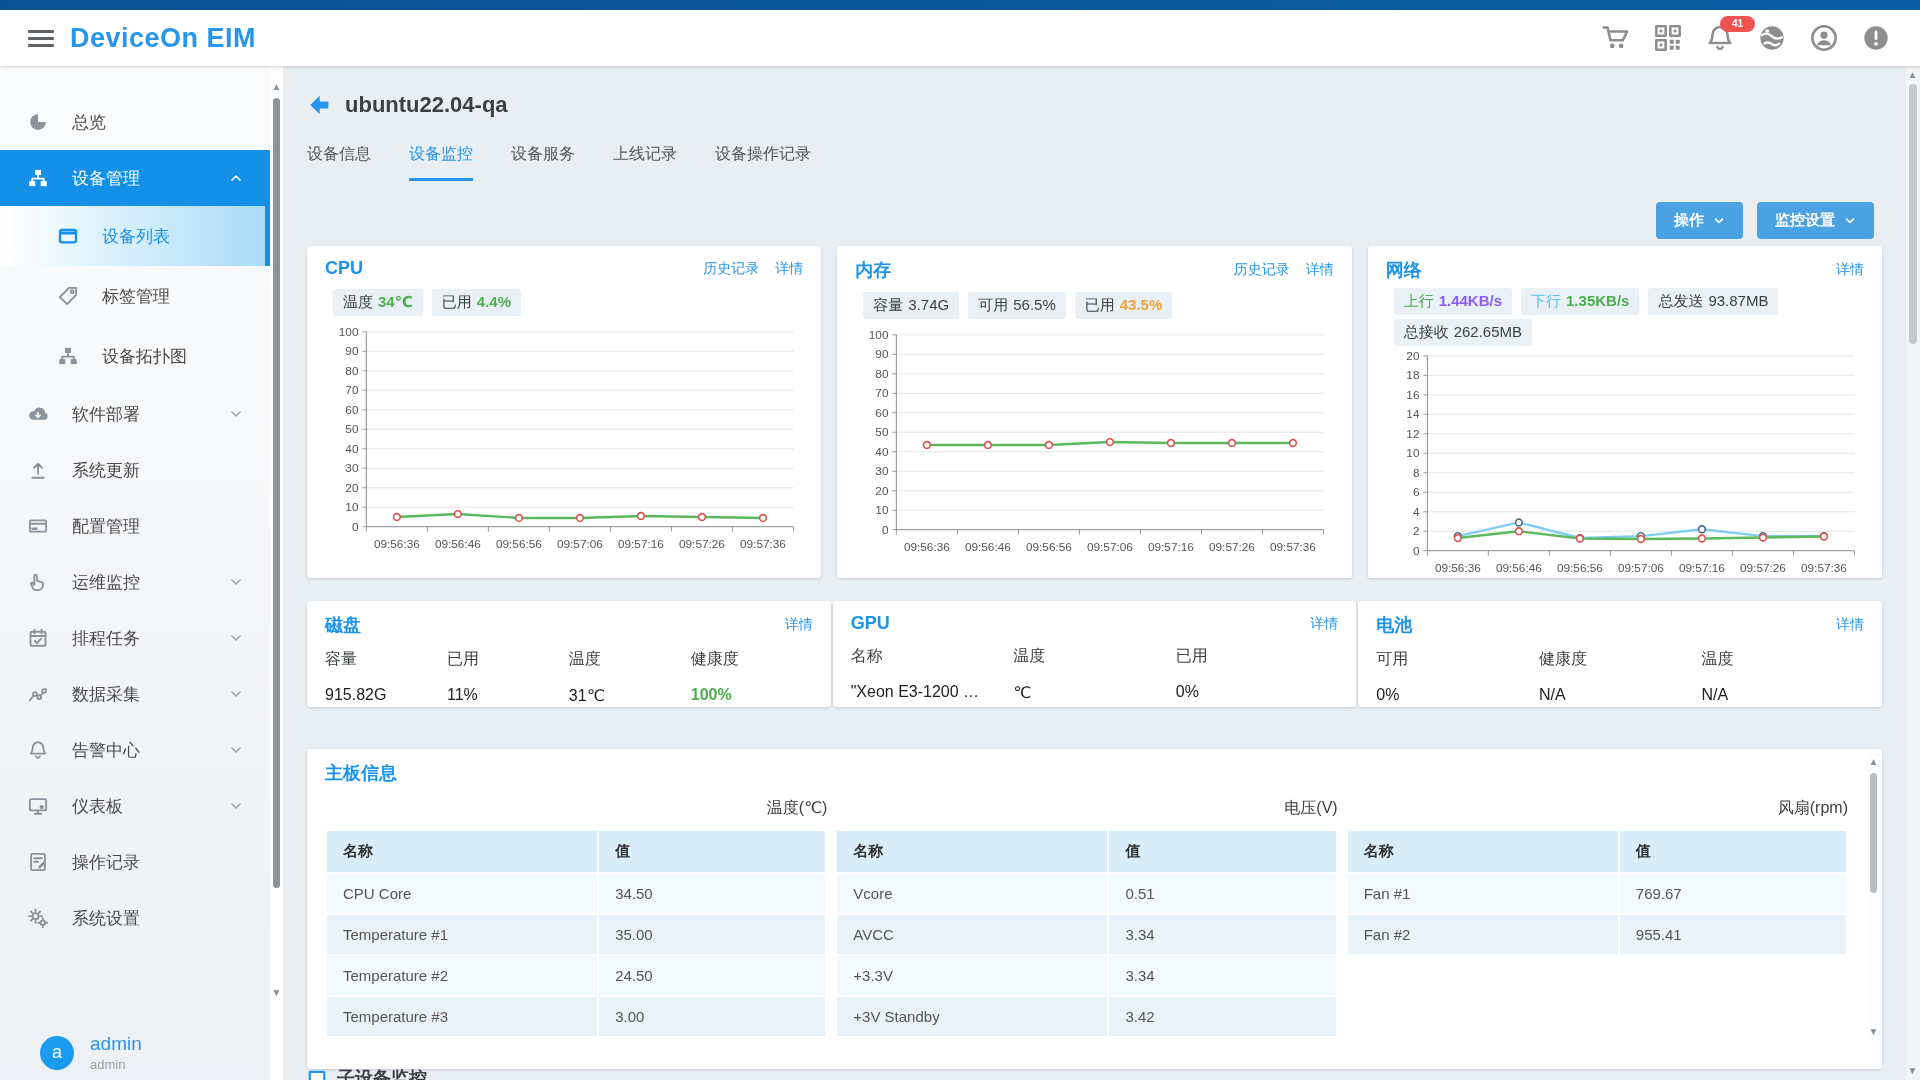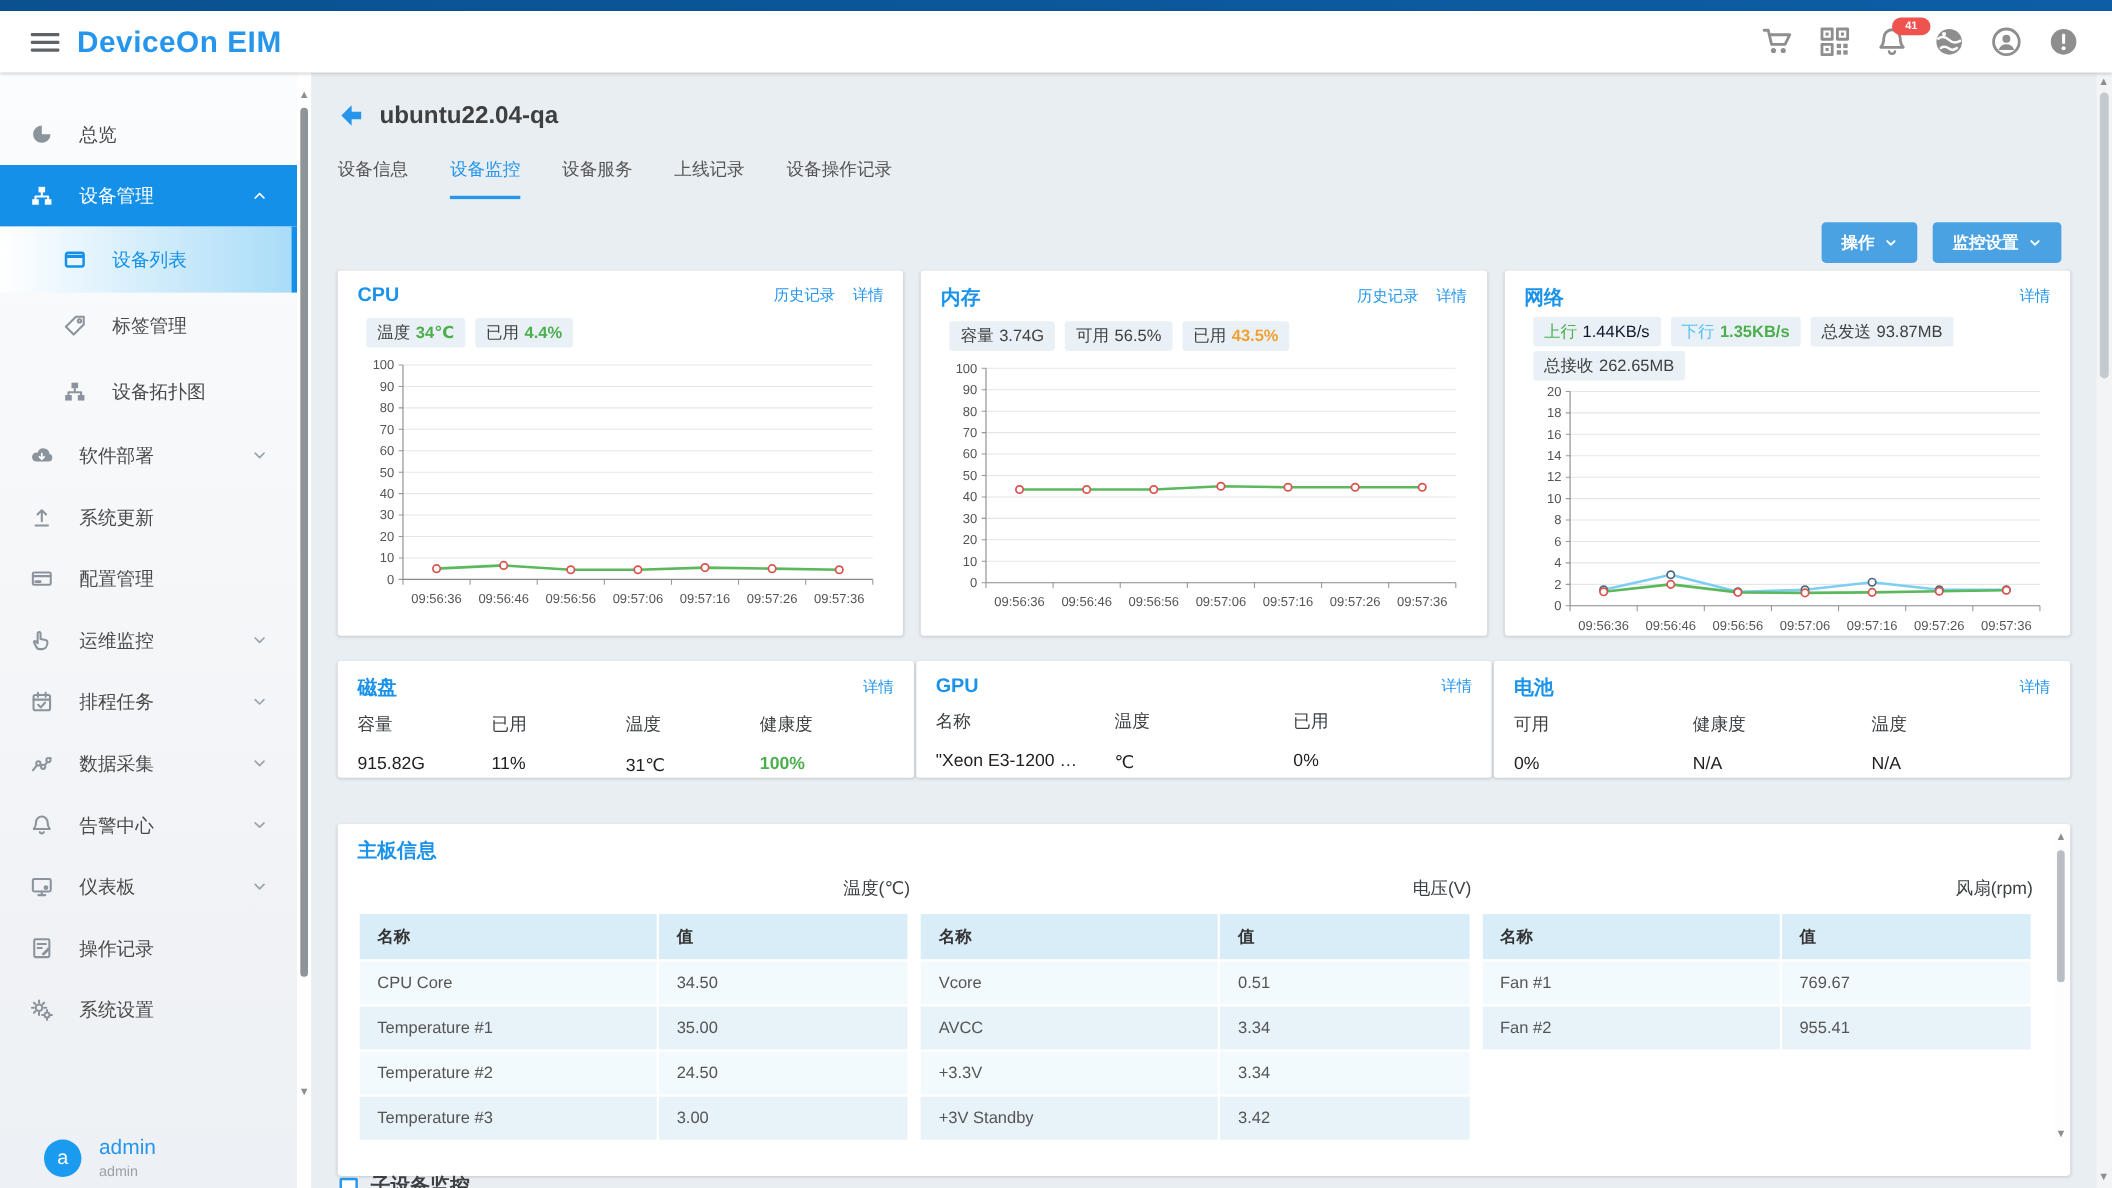--- a/index.html
+++ b/index.html
@@ -546,21 +546,21 @@
     </div>
     <div class="card">
       <div class="card-head">
         <span class="card-title">网络</span>
         <span class="card-links">
             <span class="card-link">详情</span>
           </span>
       </div>
       <div class="badges" style="margin-top:6px;gap:4px;">
           <div class="badge-row">
-            <span class="badge"><span style="color: rgb(76, 174, 76);">上行</span><span class="bv" style="color: #0f172a; font-weight: normal;">1.44KB/s</span></span>
+            <span class="badge"><span style="color: rgb(76, 174, 76);">上行</span><span class="bv" style="color: #8b5cf6; font-weight: bold;">1.44KB/s</span></span>
             <span class="badge"><span style="color: rgb(86, 193, 240);">下行</span><span class="bv" style="color: rgb(76, 174, 76); font-weight: bold;">1.35KB/s</span></span>
             <span class="badge"><span>总发送</span><span class="bv">93.87MB</span></span>
           </div>
           <div class="badge-row">
             <span class="badge"><span>总接收</span><span class="bv">262.65MB</span></span>
           </div>
         </div>
       <div class="chart" style="margin-top:0;">
           <svg width="100%" viewBox="0 0 486 240" font-family="Liberation Sans, DejaVu Sans, sans-serif">
             <line x1="38" y1="208" x2="42" y2="208" stroke="#999"></line>

